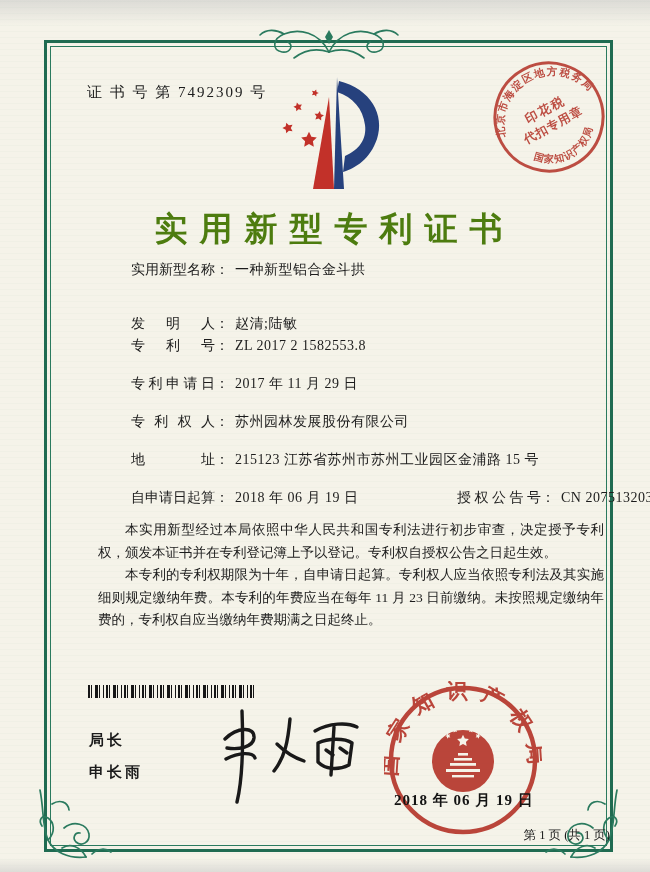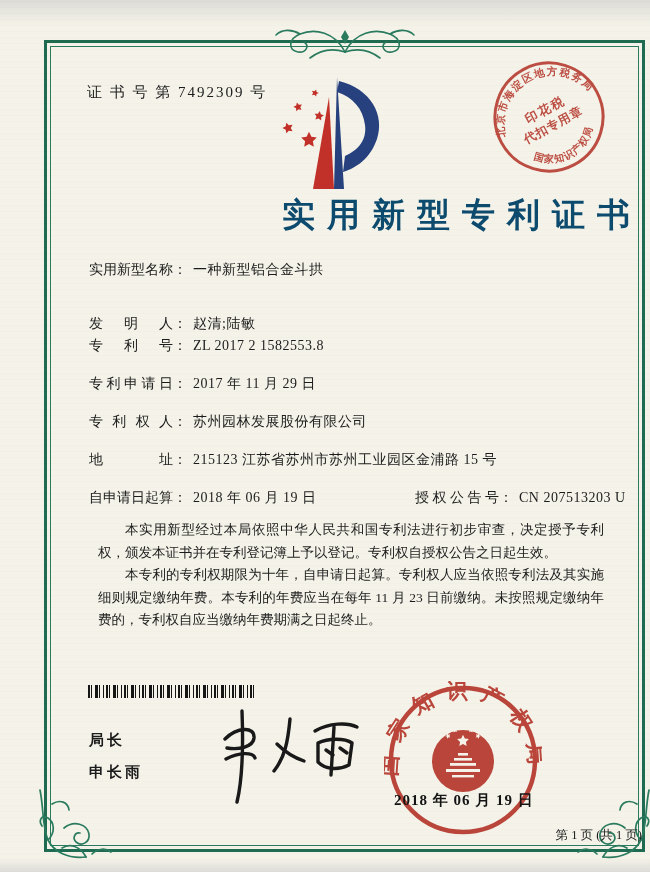--- a/index.html
+++ b/index.html
@@ -11,38 +11,38 @@
   }
   
   .scan-top{position:absolute;left:0;top:0;width:650px;height:26px;
     background:linear-gradient(#dcdbd6,rgba(245,243,233,0));}
   .scan-bottom{position:absolute;left:0;bottom:0;width:650px;height:14px;
     background:linear-gradient(rgba(245,243,233,0),#dddcd7);}
   .texture{position:absolute;inset:0;
     background:repeating-linear-gradient(0deg,rgba(160,190,170,0.06) 0 1px,transparent 1px 6px);}
 
   .frame{position:absolute;left:44px;top:40px;width:563px;height:806px;
-    border:3px solid #1f6b51;padding-left:32px;}
+    border:3px solid #1f6b51;}
   .frame-inner{position:absolute;inset:3px;border:1px solid #2a7a5e;pointer-events:none;}
 
   .ornament-top{position:absolute;left:50%;top:-22px;transform:translateX(-50%);}
   .ornament-bl{position:absolute;left:-13px;bottom:-15px;}
   .ornament-br{position:absolute;right:-13px;bottom:-15px;transform:scaleX(-1);}
 
   .certno{position:absolute;left:40px;top:40px;font-size:15px;letter-spacing:2px;}
 
   .tax-stamp{position:absolute;left:436px;top:8px;opacity:.88;}
 
   .logo{position:absolute;left:226px;top:28px;}
 
-  .title{position:absolute;left:0;top:150px;width:100%;text-align:right;
-    font-size:33px;font-weight:700;letter-spacing:12px;text-indent:12px;color:#0c4a6e;}
+  .title{position:absolute;left:0;top:164px;width:100%;text-align:center;
+    font-size:33px;font-weight:700;letter-spacing:12px;text-indent:12px;color:#4d7c0f;}
 
   .frow{position:absolute;left:42px;font-size:14px;white-space:nowrap;}
-  .flabel{display:inline-block;width:84px;text-align:justify;text-align-last:justify;vertical-align:top;}
+  .flabel{display:inline-block;width:84px;text-align:justify;text-align-last:justify;vertical-align:top;margin-left:42px;}
   .fcolon{display:inline-block;margin-right:6px;}
   .fvalue{letter-spacing:.5px;}
   .frow-grant-no{position:absolute;left:326px;top:0;}
 
   .body-text{position:absolute;left:51px;top:476px;width:506px;
     font-size:13.5px;line-height:22.5px;text-align:justify;}
   .body-text p{margin:0;text-indent:2em;}
 
   .barcode{position:absolute;left:41px;top:642px;width:168px;height:13px;
     background:repeating-linear-gradient(90deg,

